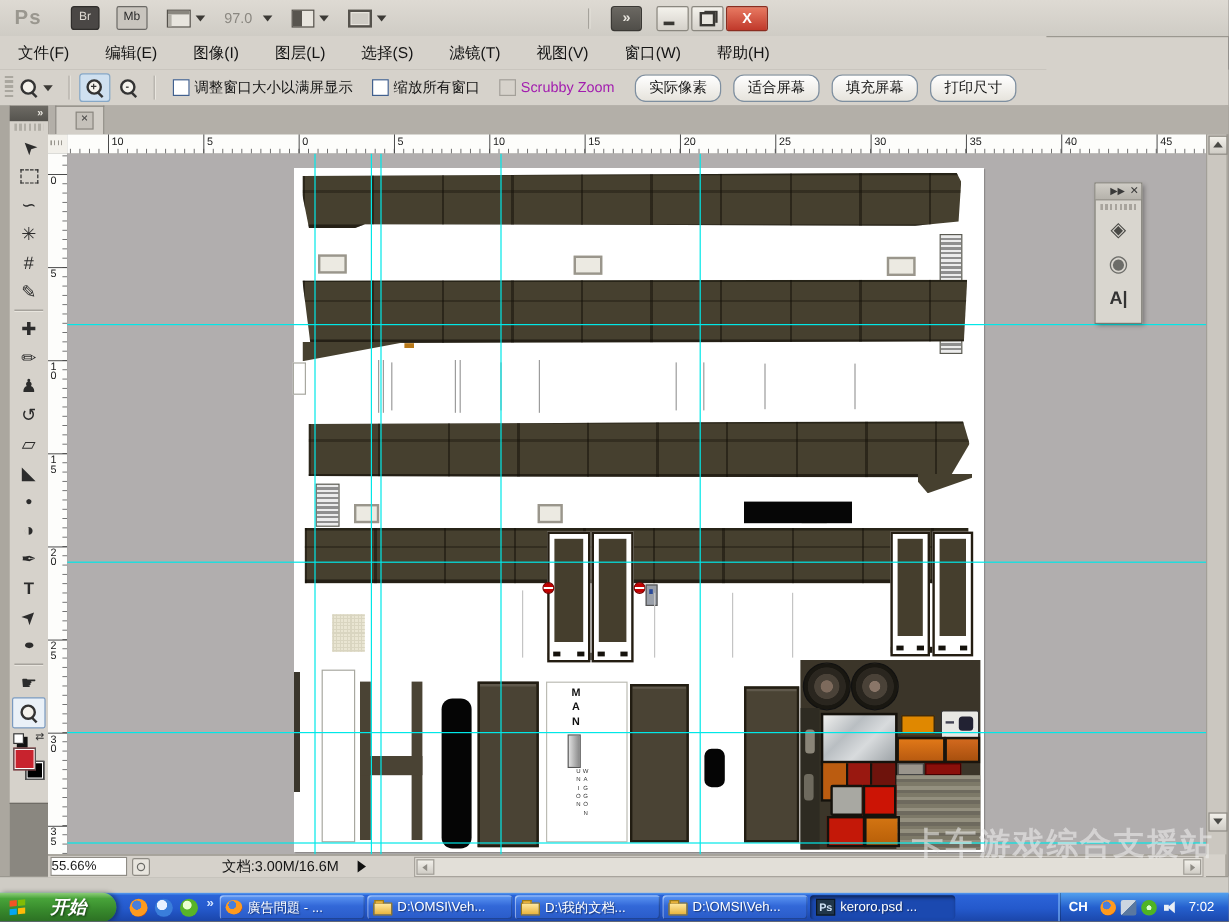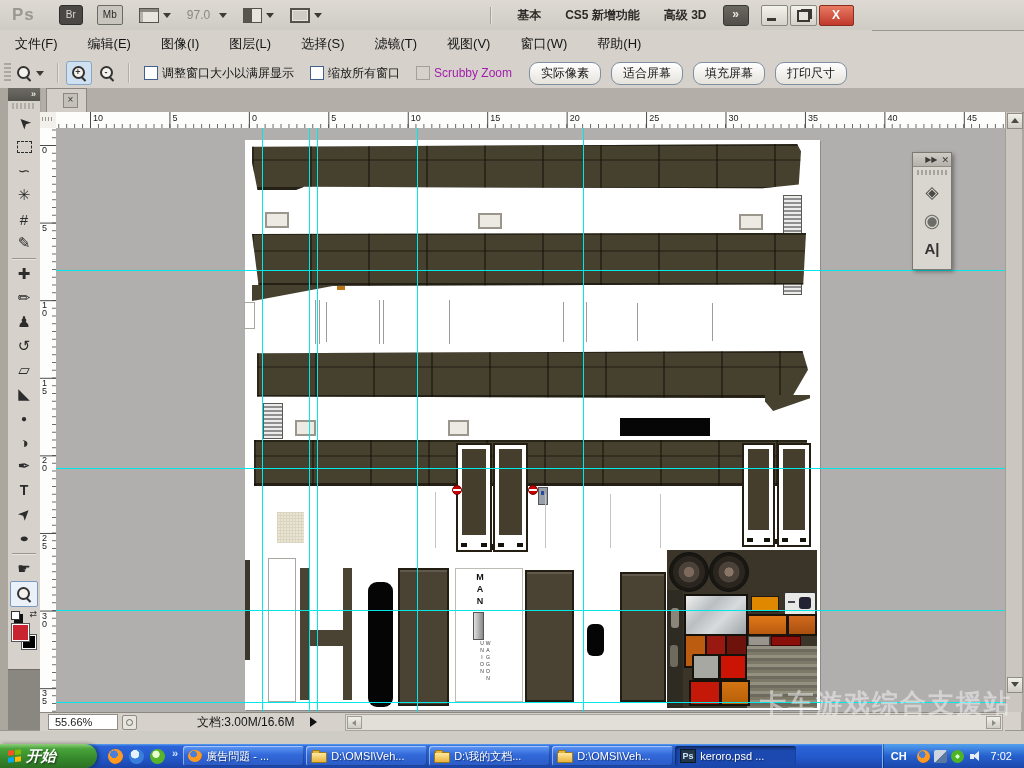--- a/index.html
+++ b/index.html
@@ -135,36 +135,36 @@
   .fp-icon.small{font-size:19px;color:#6c6c68;}
   .fp-icon.atype{font-size:15px;font-weight:bold;color:#333;}
 
   
   .vscroll{position:absolute;left:1005px;top:112px;width:16px;height:600px;background:#cbc7c0;border-left:1px solid #a29f98;}
   .sarrow{position:absolute;left:1px;width:14px;height:14px;background:linear-gradient(#f2f0ea,#cfccc5);border:1px solid #8f8c85;}
   .sarrow::before{content:"";position:absolute;left:3px;width:0;height:0;border-left:4px solid transparent;border-right:4px solid transparent;}
   .sarrow.up::before{top:4px;border-bottom:5px solid #4a4a46;}
   .sarrow.down::before{top:4px;border-top:5px solid #4a4a46;}
   .statusbar{position:absolute;left:40px;top:712px;width:965px;height:18px;background:#d6d2cb;border-top:1px solid #8b8880;display:flex;align-items:center;}
-  .zoom-field{width:62px;height:14px;background:#fff;border:1px solid #8f8c85;font-size:11px;line-height:14px;padding-left:6px;margin-left:8px;}
+  .zoom-field{width:62px;height:14px;background:#fff;border:1px solid #8f8c85;font-size:11px;line-height:14px;padding-left:0;margin-left:2px;}
   .doc-icon{width:13px;height:13px;border:1px solid #8f8c85;border-radius:2px;background:#e8e5de;margin-left:4px;position:relative;}
   .doc-icon::before{content:"";position:absolute;left:3px;top:3px;width:5px;height:5px;border:1px solid #6a6a66;border-radius:50%;}
   .doc-info{font-size:12px;color:#141414;margin:0 10px 0 60px;white-space:nowrap;}
   .tri-right{width:0;height:0;border-top:5px solid transparent;border-bottom:5px solid transparent;border-left:7px solid #111;margin-left:6px;}
   .hscroll{position:absolute;left:305px;top:1px;right:2px;height:15px;background:#e2dfd8;border:1px solid #a8a49d;}
   .hs-arrow{position:absolute;top:1px;width:13px;height:11px;background:linear-gradient(#f2f0ea,#cfccc5);border:1px solid #9f9c95;}
   .hs-arrow::before{content:"";position:absolute;top:3px;width:0;height:0;border-top:3px solid transparent;border-bottom:3px solid transparent;}
   .hs-arrow.left{left:1px;}
   .hs-arrow.left::before{left:4px;border-right:4px solid #8f8c85;}
   .hs-arrow.right{right:1px;}
   .hs-arrow.right::before{right:4px;border-left:4px solid #8f8c85;}
 
   
   .taskbar{position:absolute;left:0;top:744px;width:1024px;height:24px;background:linear-gradient(#5aa0f0 0%,#2b64d8 9%,#2459cc 55%,#1a45a8 100%);display:flex;align-items:center;z-index:40;}
-  .start-btn{height:24px;width:97px;background:linear-gradient(#8fce7a 0%,#48a43a 20%,#37892c 60%,#2c7023 100%);border-radius:0 12px 12px 0;display:flex;align-items:center;box-shadow:2px 0 4px rgba(0,0,0,.4);}
+  .start-btn{height:24px;width:97px;background:linear-gradient(#8fce7a 0%,#48a43a 20%,#37892c 60%,#2c7023 100%);border-radius:0 12px 12px 0;display:flex;align-items:center;box-shadow:2px 0 4px rgba(0,0,0,.4);gap:16px;}
   .flag{width:13px;height:13px;margin:0 5px 0 8px;display:grid;grid-template-columns:6px 6px;grid-gap:1px;transform:skewY(-6deg);}
   .flag span{width:6px;height:5px;}
   .f1{background:#f35325;} .f2{background:#81bc06;} .f3{background:#05a6f0;} .f4{background:#ffba08;}
   .start-label{color:#fff;font-weight:bold;font-style:italic;font-size:15px;text-shadow:1px 1px 2px rgba(0,0,0,.6);}
   .ql{display:flex;align-items:center;margin-left:8px;}
   .ql-icon{width:15px;height:15px;border-radius:50%;margin:0 3px;}
   .ql-ff{background:radial-gradient(circle at 40% 35%,#4a7edb 0 28%,#ff9a1e 30% 70%,#d45500 75%);}
   .ql-mp{background:radial-gradient(circle at 40% 35%,#e8f2ff 0 30%,#3a7edb 34%);}
   .ql-gr{background:radial-gradient(circle at 40% 35%,#eaffd0 0 25%,#58b428 30% 75%,#2c7a10 80%);}
   .ql-chev{color:#cfe2ff;font-size:11px;font-weight:bold;margin:0 4px 6px 4px;}
@@ -210,25 +210,20 @@
       </span>
     <span class="tb-group">
         <span class="ico-arrange"></span>
         <span class="dda"></span>
       </span>
     <span class="tb-group">
         <span class="ico-screen"></span>
         <span class="dda"></span>
       </span>
     <span class="tsep" style="margin-left:152px;"></span>
-    <span style="display:flex;">
-      <span class="ws-label">基本</span>
-        <span class="ws-label">CS5 新增功能</span>
-        <span class="ws-label">高级 3D</span>
-    </span>
     <span class="ovf-btn">»</span>
     <span class="winbtns">
       <span class="wbtn">
           <span class="mini"></span>
         </span>
       <span class="wbtn">
           <span class="rest"></span>
         </span>
       <span class="wbtn close">
           <span class="xg">X</span>

